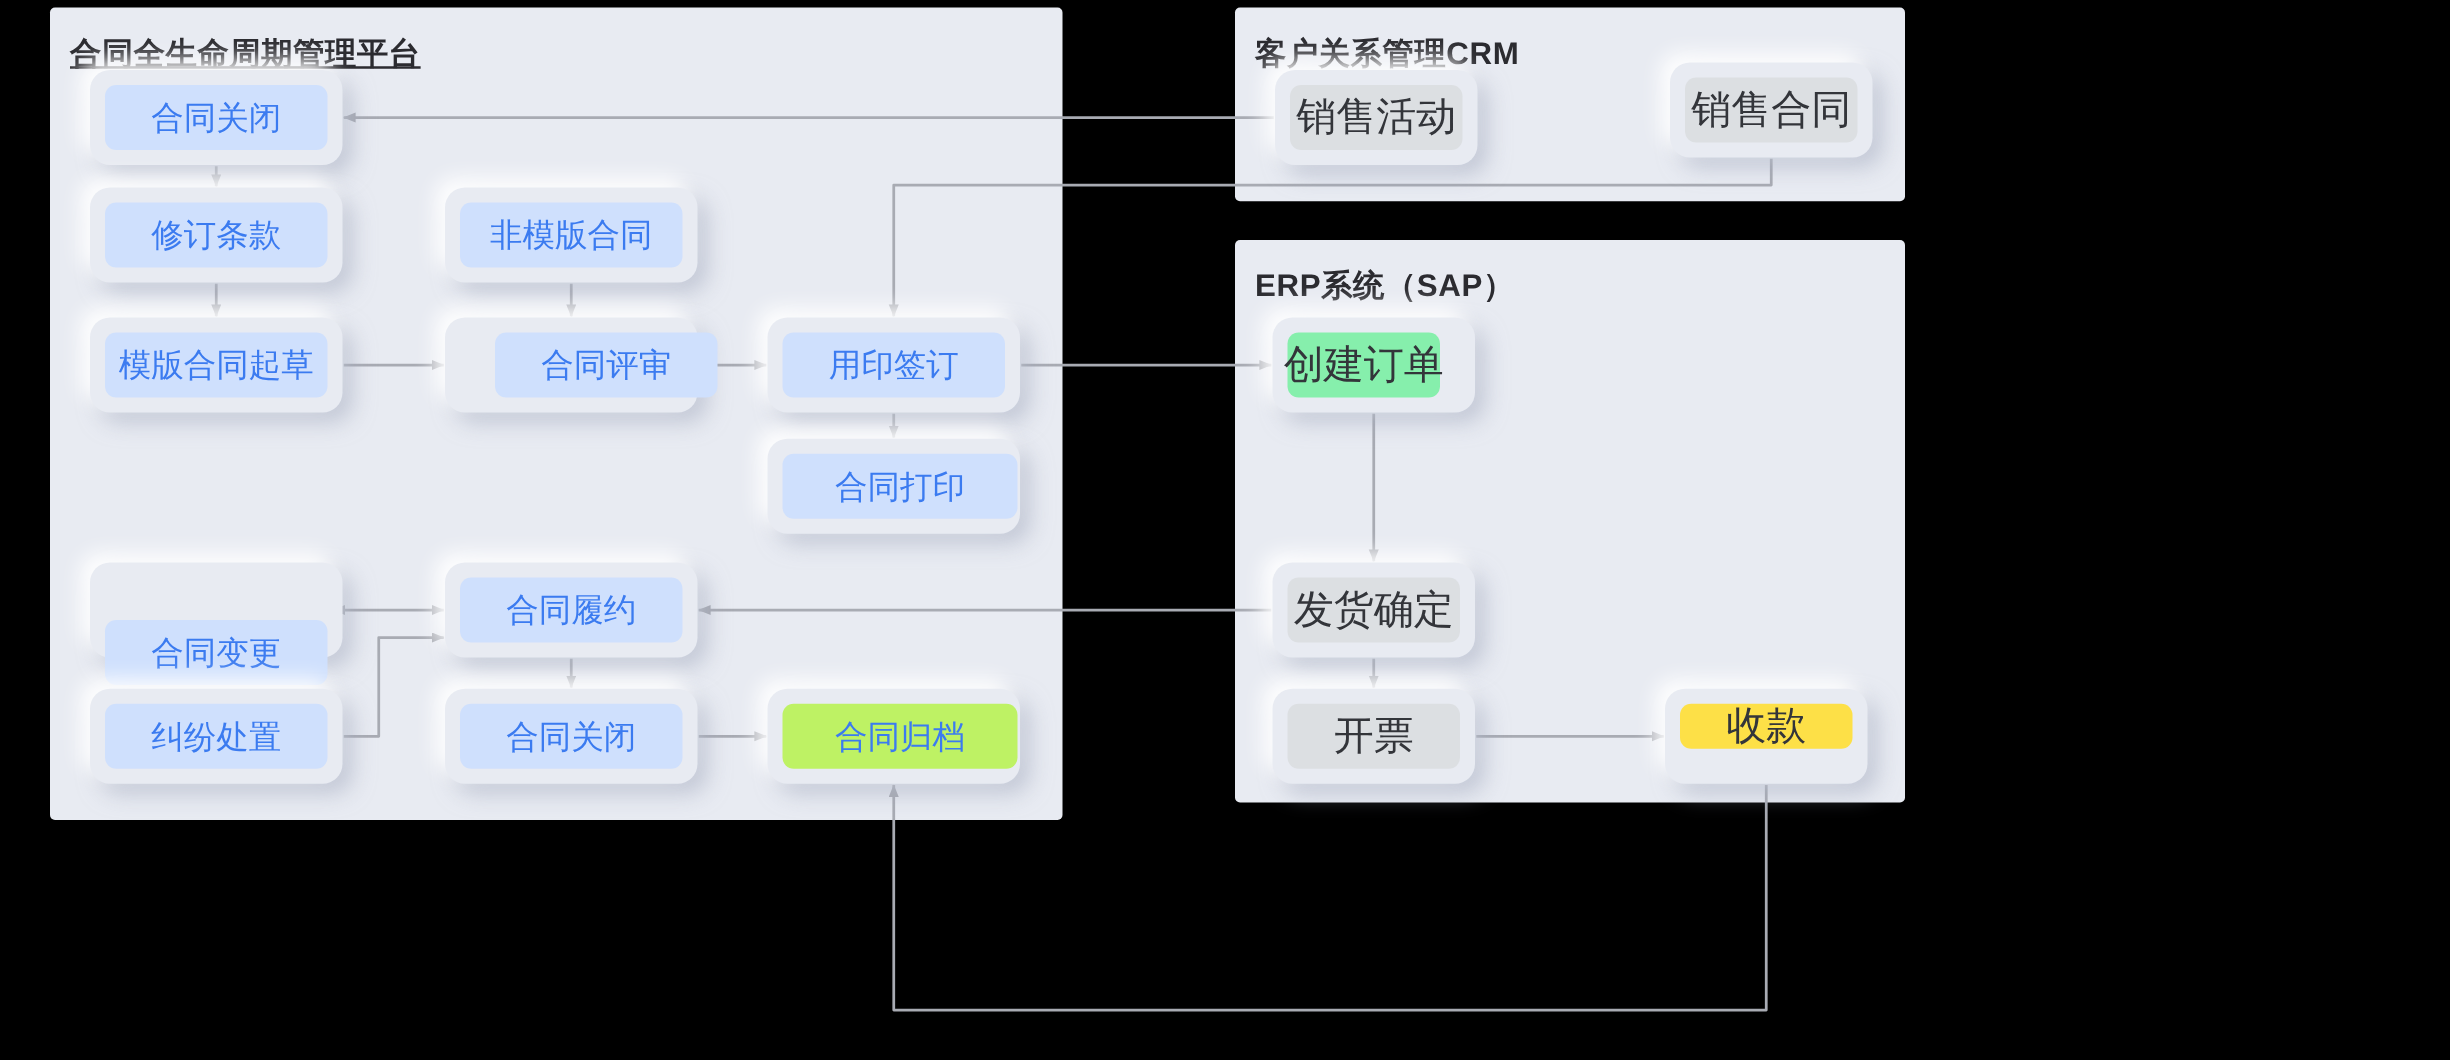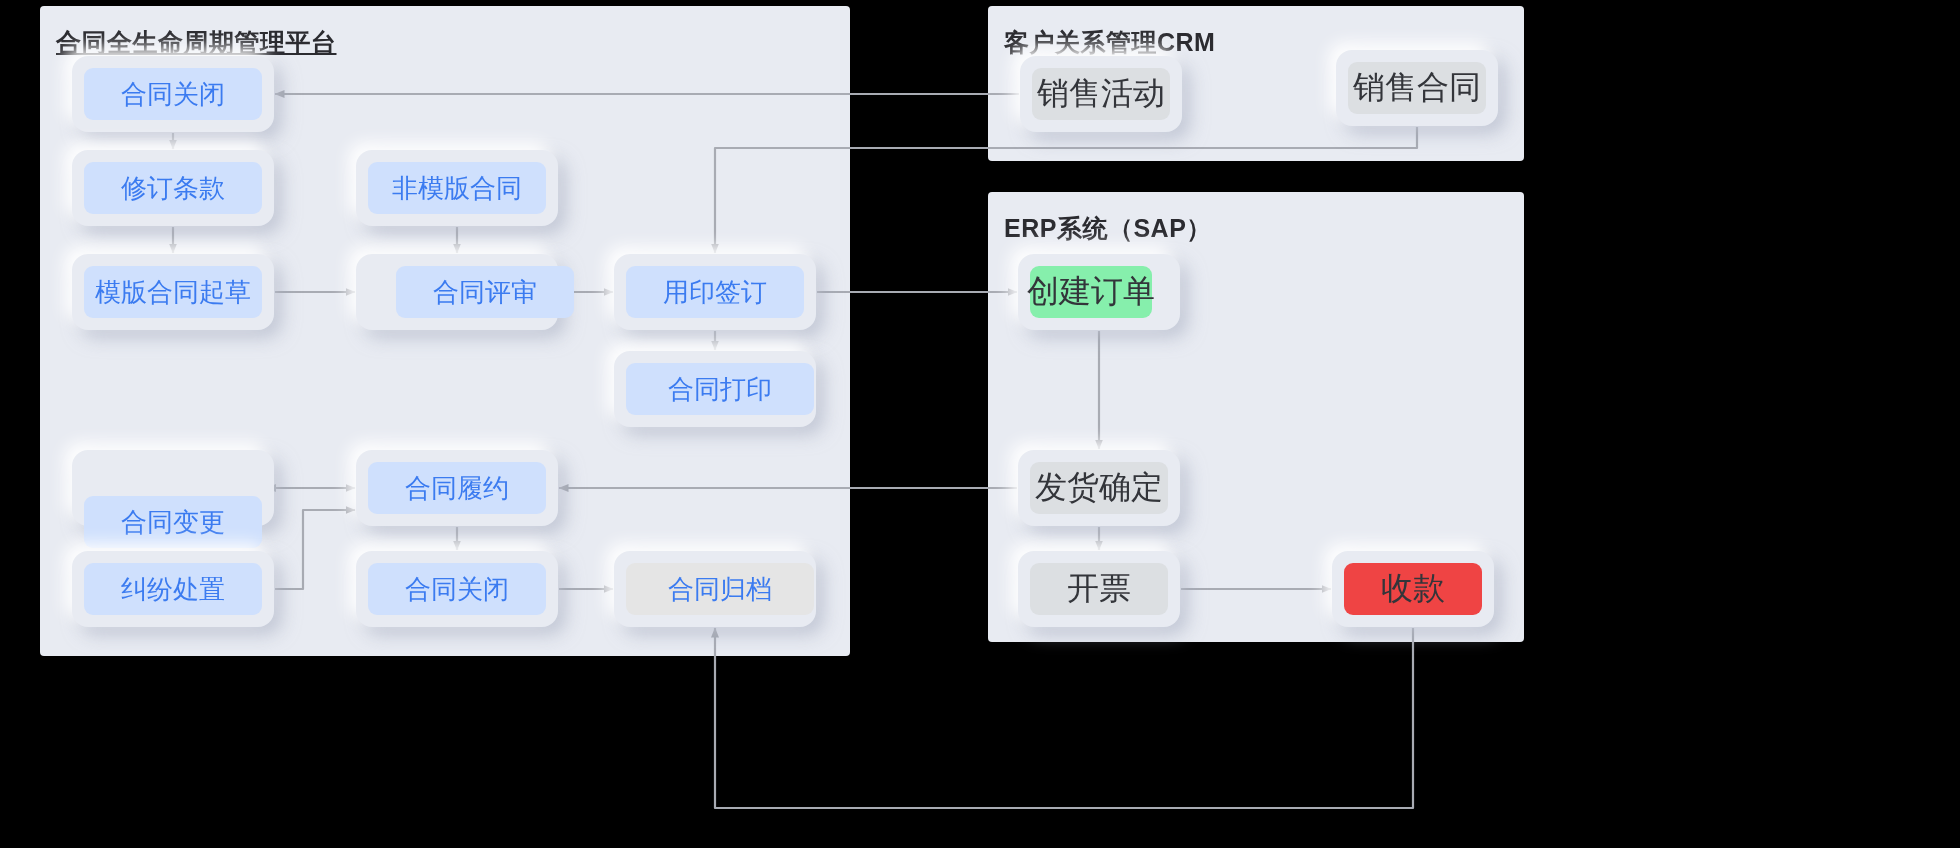--- a/index.html
+++ b/index.html
@@ -81,28 +81,28 @@
       <div class="node blue" style="left: 626px; top: 363px; width: 188px; height: 52px; background: rgb(207, 224, 253); color: rgb(59, 123, 240);">合同打印</div>
       <div class="nodewrap" style="left: 72px; top: 450px; width: 202px; height: 76px; background: rgb(232, 235, 242);"></div>
       <div class="node blue" style="left: 84px; top: 462px; width: 178px; height: 52px; background: rgb(207, 224, 253); color: rgb(59, 123, 240); margin-top: 34px;">合同变更</div>
       <div class="nodewrap" style="left: 356px; top: 450px; width: 202px; height: 76px; background: rgb(232, 235, 242);"></div>
       <div class="node blue" style="left: 368px; top: 462px; width: 178px; height: 52px; background: rgb(207, 224, 253); color: rgb(59, 123, 240);">合同履约</div>
       <div class="nodewrap" style="left: 72px; top: 551px; width: 202px; height: 76px; background: rgb(232, 235, 242);"></div>
       <div class="node blue" style="left: 84px; top: 563px; width: 178px; height: 52px; background: rgb(207, 224, 253); color: rgb(59, 123, 240);">纠纷处置</div>
       <div class="nodewrap" style="left: 356px; top: 551px; width: 202px; height: 76px; background: rgb(232, 235, 242);"></div>
       <div class="node blue" style="left: 368px; top: 563px; width: 178px; height: 52px; background: rgb(207, 224, 253); color: rgb(59, 123, 240);">合同关闭</div>
       <div class="nodewrap" style="left: 614px; top: 551px; width: 202px; height: 76px; background: rgb(232, 235, 242);"></div>
-      <div class="node blue" style="left: 626px; top: 563px; width: 188px; height: 52px; background: #e5e5e5; color: rgb(59, 123, 240);">合同归档</div>
+      <div class="node blue" style="left: 626px; top: 563px; width: 188px; height: 52px; background: #bef264; color: rgb(59, 123, 240);">合同归档</div>
       <div class="nodewrap" style="left: 1020px; top: 56px; width: 162px; height: 76px; background: rgb(232, 235, 242);"></div>
       <div class="node grey" style="left: 1032px; top: 68px; width: 138px; height: 52px; background: rgb(220, 223, 226); color: rgb(51, 53, 58);">销售活动</div>
       <div class="nodewrap" style="left: 1336px; top: 50px; width: 162px; height: 76px; background: rgb(232, 235, 242);"></div>
       <div class="node grey" style="left: 1348px; top: 62px; width: 138px; height: 52px; background: rgb(220, 223, 226); color: rgb(51, 53, 58);">销售合同</div>
       <div class="nodewrap" style="left: 1018px; top: 254px; width: 162px; height: 76px; background: rgb(232, 235, 242);"></div>
       <div class="node grey" style="left: 1030px; top: 266px; width: 122px; height: 52px; background: #86efac; color: rgb(51, 53, 58);">创建订单</div>
       <div class="nodewrap" style="left: 1018px; top: 450px; width: 162px; height: 76px; background: rgb(232, 235, 242);"></div>
       <div class="node grey" style="left: 1030px; top: 462px; width: 138px; height: 52px; background: rgb(220, 223, 226); color: rgb(51, 53, 58);">发货确定</div>
       <div class="nodewrap" style="left: 1018px; top: 551px; width: 162px; height: 76px; background: rgb(232, 235, 242);"></div>
       <div class="node grey" style="left: 1030px; top: 563px; width: 138px; height: 52px; background: rgb(220, 223, 226); color: rgb(51, 53, 58);">开票</div>
       <div class="nodewrap" style="left: 1332px; top: 551px; width: 162px; height: 76px; background: rgb(232, 235, 242);"></div>
-      <div class="node grey" style="left: 1344px; top: 563px; width: 138px; height: 52px; background: #ef4444; color: rgb(51, 53, 58);">收款</div>
+      <div class="node grey" style="left: 1344px; top: 563px; width: 138px; height: 36px; background: #fde047; color: rgb(51, 53, 58);">收款</div>
     </div>
 
 </div>
 
 </body></html>

